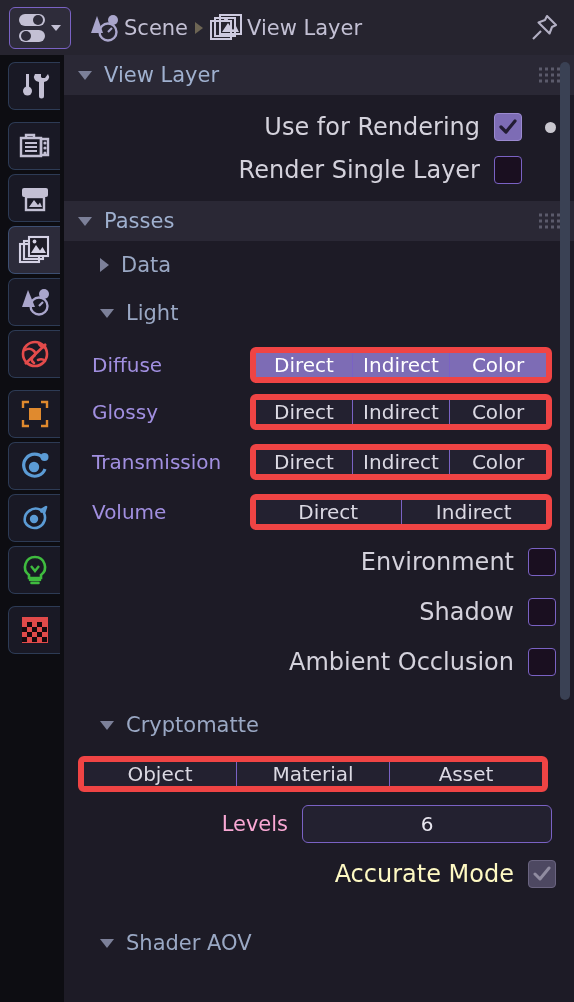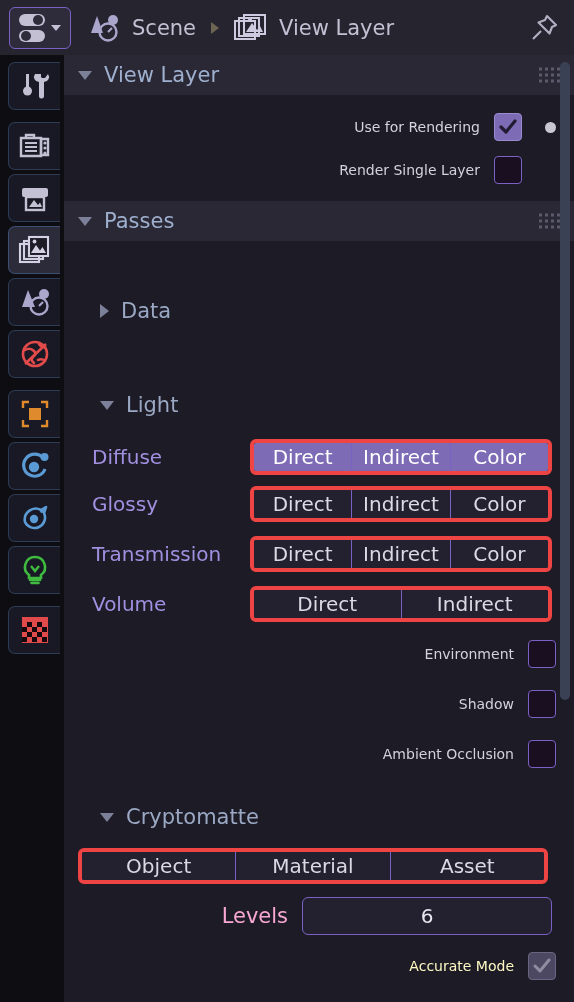--- a/index.html
+++ b/index.html
@@ -64,21 +64,21 @@
     border-left: 5px solid transparent;
     border-right: 5px solid transparent;
     border-top: 6px solid #c3c0d4;
     margin-left: 4px;
   }
 
   #breadcrumb {
     display: flex;
     align-items: center;
     margin-left: 16px;
-    gap: 11px;
+    gap: 3px;
     flex: 1;
     min-width: 0;
   }
 
   .crumb-label {
     color: #c3c0d4;
     font-size: 21px;
     white-space: nowrap;
   }
 
@@ -135,21 +135,21 @@
   }
 
   .panel-header {
     height: 40px;
     background: #2a2835;
     display: flex;
     align-items: center;
     padding-left: 14px;
     position: relative;
   }
-  .panel-header.sub { background: transparent; height: 48px; padding-left: 36px; margin-top: 46px; }
+  .panel-header.sub { background: transparent; height: 48px; padding-left: 36px; }
 
   .tri {
     width: 0; height: 0;
     margin-right: 12px;
     flex: none;
   }
   .tri.down {
     border-left: 7px solid transparent;
     border-right: 7px solid transparent;
     border-top: 9px solid #7c8099;
@@ -185,21 +185,21 @@
     align-items: center;
     height: 40px;
     padding: 0 18px 0 14px;
   }
   .row.tall { height: 50px; }
 
   .row-label-right {
     flex: 1;
     text-align: right;
     color: #d4d2dc;
-    font-size: 14px;
+    font-size: 24px;
     padding-right: 14px;
   }
   .row-label-right.dim { color: #fef9c3; }
 
   .row-label-left {
     width: 172px;
     color: #a18fe0;
     font-size: 20px;
     flex: none;
     padding-left: 14px;
@@ -229,21 +229,21 @@
   }
   .decorator-spacer { width: 34px; flex: none; }
 
   
   .tog-group {
     display: flex;
     flex: 1;
     height: 36px;
     border-radius: 6px;
     overflow: hidden;
-    border: 4px solid #ef4444;
+    border: 6px solid #ef4444;
     margin-right: 4px;
   }
   .tog {
     flex: 1;
     display: flex;
     align-items: center;
     justify-content: center;
     background: #232130;
     color: #dbd9e3;
     font-size: 20px;

